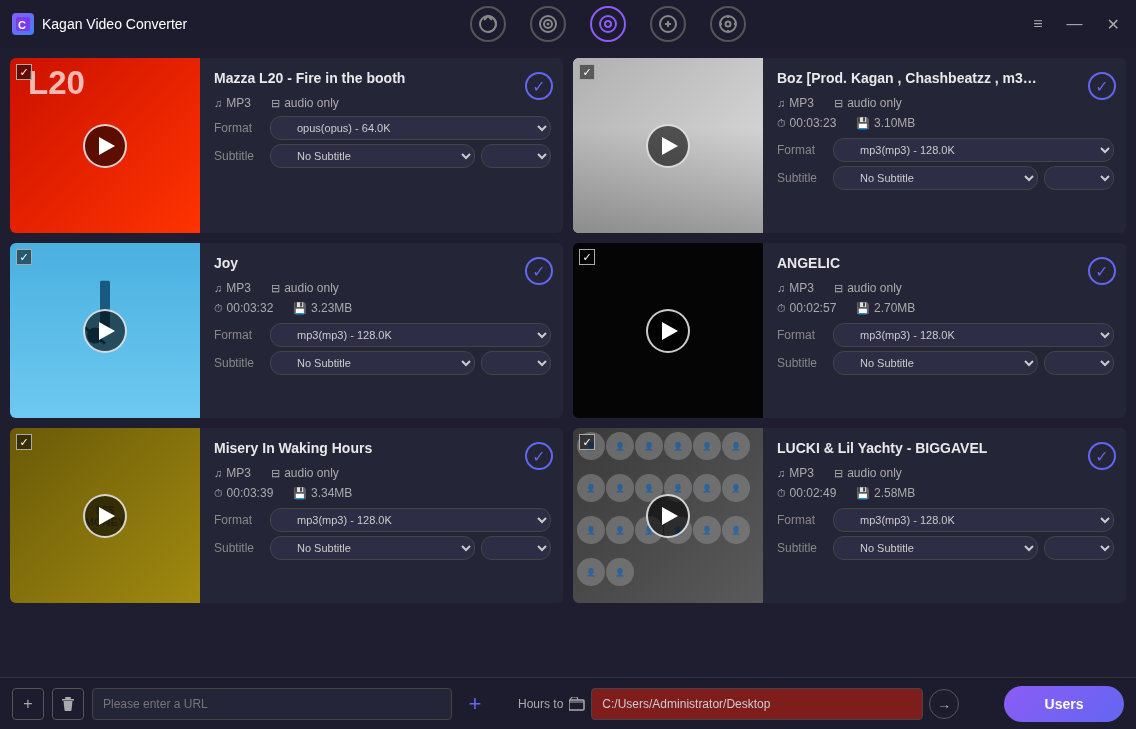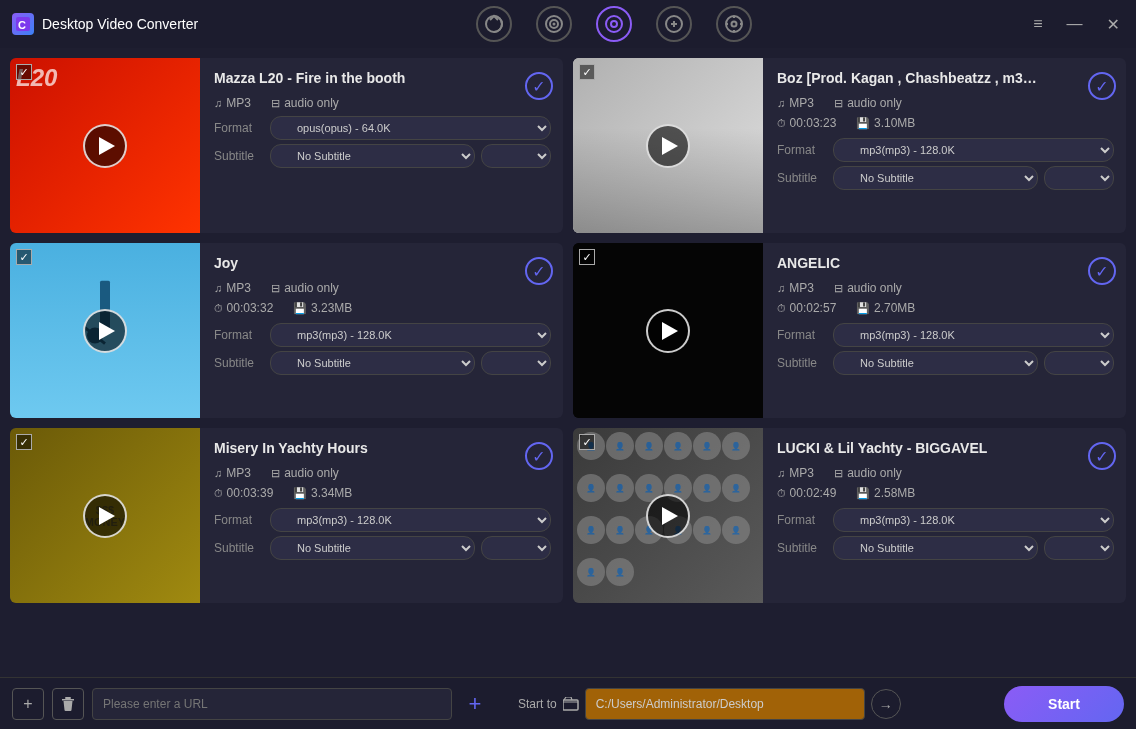--- a/index.html
+++ b/index.html
@@ -285,27 +285,27 @@
     .footer-saveto {
       display: flex;
       align-items: center;
       gap: 6px;
       margin-left: 20px;
       font-size: 12px;
       color: #aaa;
     }
     .footer-path {
       height: 32px;
-      background: #a16207;
+      background: #7f1d1d;
       border: 1px solid #444;
       border-radius: 4px;
       color: #ccc;
       font-size: 12px;
       padding: 0 10px;
-      width: 280px;
+      width: 332px;
       outline: none;
     }
     .footer-folder-btn {
       width: 30px;
       height: 30px;
       background: transparent;
       border: 1px solid #555;
       border-radius: 50%;
       color: #aaa;
       font-size: 14px;
@@ -336,21 +336,21 @@
 <body>
 
 <div class="titlebar">
   <div class="titlebar-logo">
     <div class="logo-icon">
       <svg width="16" height="16" viewBox="0 0 16 16">
         <rect x="1" y="1" width="14" height="14" rx="2" fill="#7c3aed"></rect>
         <text x="3" y="13" font-size="11" fill="white" font-weight="bold">C</text>
       </svg>
     </div>
-    <span>Desktop Video Converter</span>
+    <span>Kagan Video Converter</span>
   </div>
   <div class="titlebar-nav">
     <div class="nav-icon" title="Convert">
       <svg width="20" height="20" viewBox="0 0 20 20" fill="none" stroke="#888" stroke-width="2">
         <circle cx="10" cy="10" r="8"></circle>
         <path d="M10 2 A8 8 0 0 1 10 18"></path>
         <path d="M6 6 L10 2 L14 6"></path>
       </svg>
     </div>
     <div class="nav-icon" title="Download">
@@ -384,21 +384,21 @@
     <span>≡</span>
     <span>—</span>
     <span>✕</span>
   </div>
 </div>
 
 <div class="main" id="main-grid">
 <div class="item-card">
     <div class="item-thumbnail">
       <div class="thumbnail-bg" style="background:linear-gradient(135deg, #cc1100, #ff3300);width:100%;height:100%;position:relative;">
-        <span style="position:absolute;top:6px;left:6px;font-size:24px;font-weight:900;color:white;opacity:0.7;font-style:italic;">L20</span>
+        <span style="position:absolute;top:6px;left:18px;font-size:33px;font-weight:900;color:white;opacity:0.7;">L20</span>
 
       </div>
       <div class="item-checkbox checked"></div>
       <div class="play-btn"></div>
     </div>
     <div class="item-info">
       <div class="item-title" style="max-width:280px">Mazza L20 - Fire in the booth</div>
       <div class="item-meta">
         <span><span class="meta-icon">♫</span>MP3</span>
         <span><span class="meta-icon">⊟</span>audio only</span>
@@ -546,21 +546,21 @@
 
         <div style="position:absolute;inset:0;display:flex;align-items:center;justify-content:center;">
             <div style="font-size:11px;color:#333;font-weight:bold;text-align:center;opacity:0.6;">$$$<br>MONEY</div>
           </div>
 
       </div>
       <div class="item-checkbox checked"></div>
       <div class="play-btn"></div>
     </div>
     <div class="item-info">
-      <div class="item-title" style="max-width:280px">Misery In Yachty Hours</div>
+      <div class="item-title" style="max-width:280px">Misery In Waking Hours</div>
       <div class="item-meta">
         <span><span class="meta-icon">♫</span>MP3</span>
         <span><span class="meta-icon">⊟</span>audio only</span>
       </div>
       <div class="item-meta-row2">
         <span><span class="meta-icon">⏱</span>00:03:39</span>
         <span><span class="meta-icon">💾</span>3.34MB</span>
       </div>
       <div class="format-row">
         <label>Format</label>
@@ -646,23 +646,23 @@
   <button class="footer-btn">
     <svg width="16" height="16" viewBox="0 0 16 16" fill="#aaa">
       <rect x="5" y="1" width="6" height="2" rx="1"></rect>
       <rect x="2" y="3" width="12" height="1.5"></rect>
       <path d="M3.5 5 L4.5 14 Q4.6 15 5.5 15 h5 q0.9 0 1-1 L12.5 5 Z" fill="#aaa"></path>
     </svg>
   </button>
   <input class="footer-url-input" type="text" placeholder="Please enter a URL" style="">
   <button class="footer-add-btn">+</button>
   <div class="footer-saveto">
-    <span>Start to</span>
+    <span>Hours to</span>
     <svg width="16" height="14" viewBox="0 0 16 14" fill="#aaa">
       <rect x="0" y="3" width="15" height="10" rx="1" fill="none" stroke="#aaa" stroke-width="1.5"></rect>
       <path d="M0 5 h15" stroke="#aaa" stroke-width="1"></path>
       <path d="M1 3 L3 0 h5 L9 3" stroke="#aaa" stroke-width="1.2" fill="none"></path>
     </svg>
     <input class="footer-path" type="text" value="C:/Users/Administrator/Desktop" style="">
     <button class="footer-folder-btn">→</button>
   </div>
-  <button class="start-btn">Start</button>
+  <button class="start-btn">Users</button>
 </div>
 
 </body></html>

